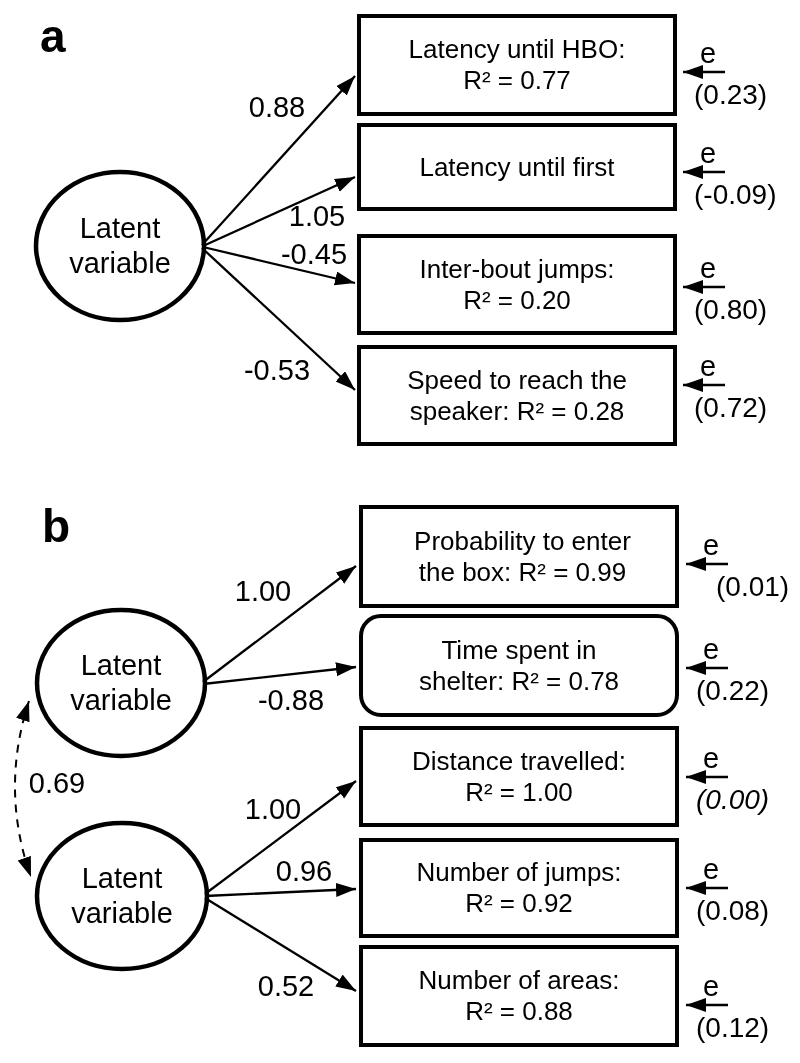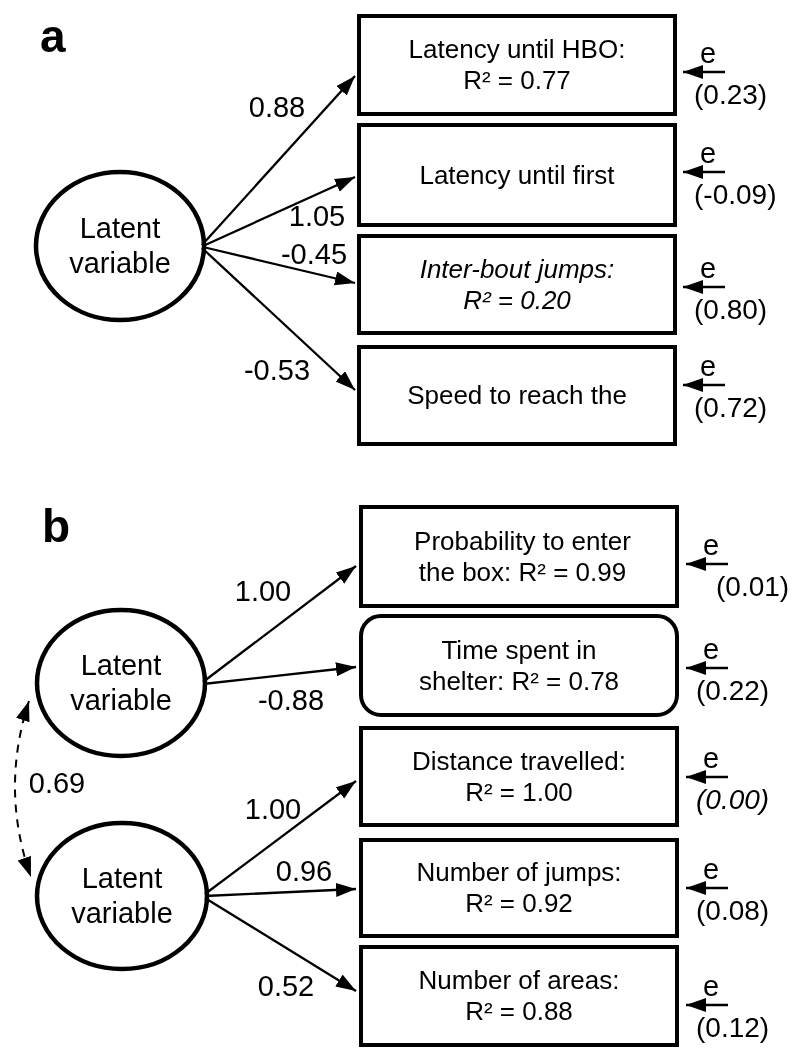--- a/index.html
+++ b/index.html
@@ -99,29 +99,30 @@
 
   <div class="coef" style="left:277px; top:107px;">0.88</div>
   <div class="coef" style="left:317px; top:216px;">1.05</div>
   <div class="coef" style="left:314px; top:254px;">-0.45</div>
   <div class="coef" style="left:277px; top:370px;">-0.53</div>
 
   <div class="box" style="top:14px; height:102px;">
     <div>Latency until HBO:</div>
     <div>R² = 0.77</div>
   </div>
-  <div class="box" style="top:123px; height:104px;text-align:center;">
+  <div class="box" style="top:123px; height:88px;text-align:center;">
     <div>Latency until first</div>
   </div>
-  <div class="box" style="top:234px; height:101px;font-style:italic;">
+  <div class="box" style="top:234px; height:101px;">
     <div>Inter-bout jumps:</div>
     <div>R² = 0.20</div>
   </div>
   <div class="box" style="top:345px; height:101px;">
     <div>Speed to reach the</div>
+    <div>speaker: R² = 0.28</div>
   </div>
 
   <div class="err-e" style="left:700px; top:36px;">e</div>
   <div class="err-v" style="left:694px; top:80px;">(0.23)</div>
   <div class="err-e" style="left:700px; top:136px;">e</div>
   <div class="err-v" style="left:694px; top:180px;">(-0.09)</div>
   <div class="err-e" style="left:700px; top:251px;">e</div>
   <div class="err-v" style="left:694px; top:295px;">(0.80)</div>
   <div class="err-e" style="left:700px; top:349px;">e</div>
   <div class="err-v" style="left:694px; top:393px;">(0.72)</div>

